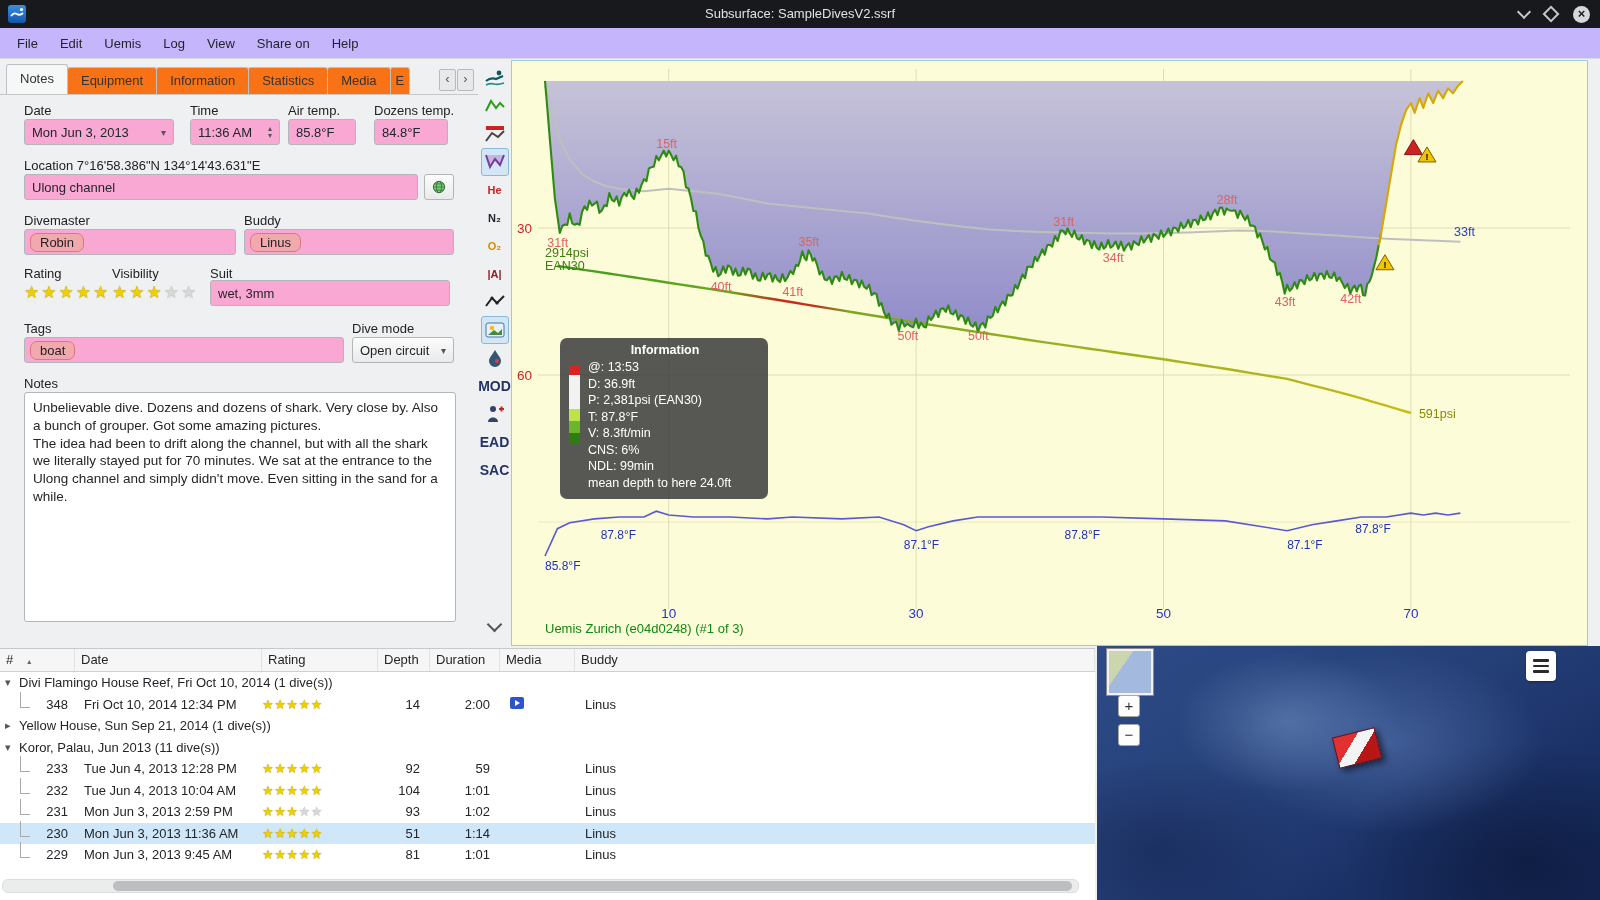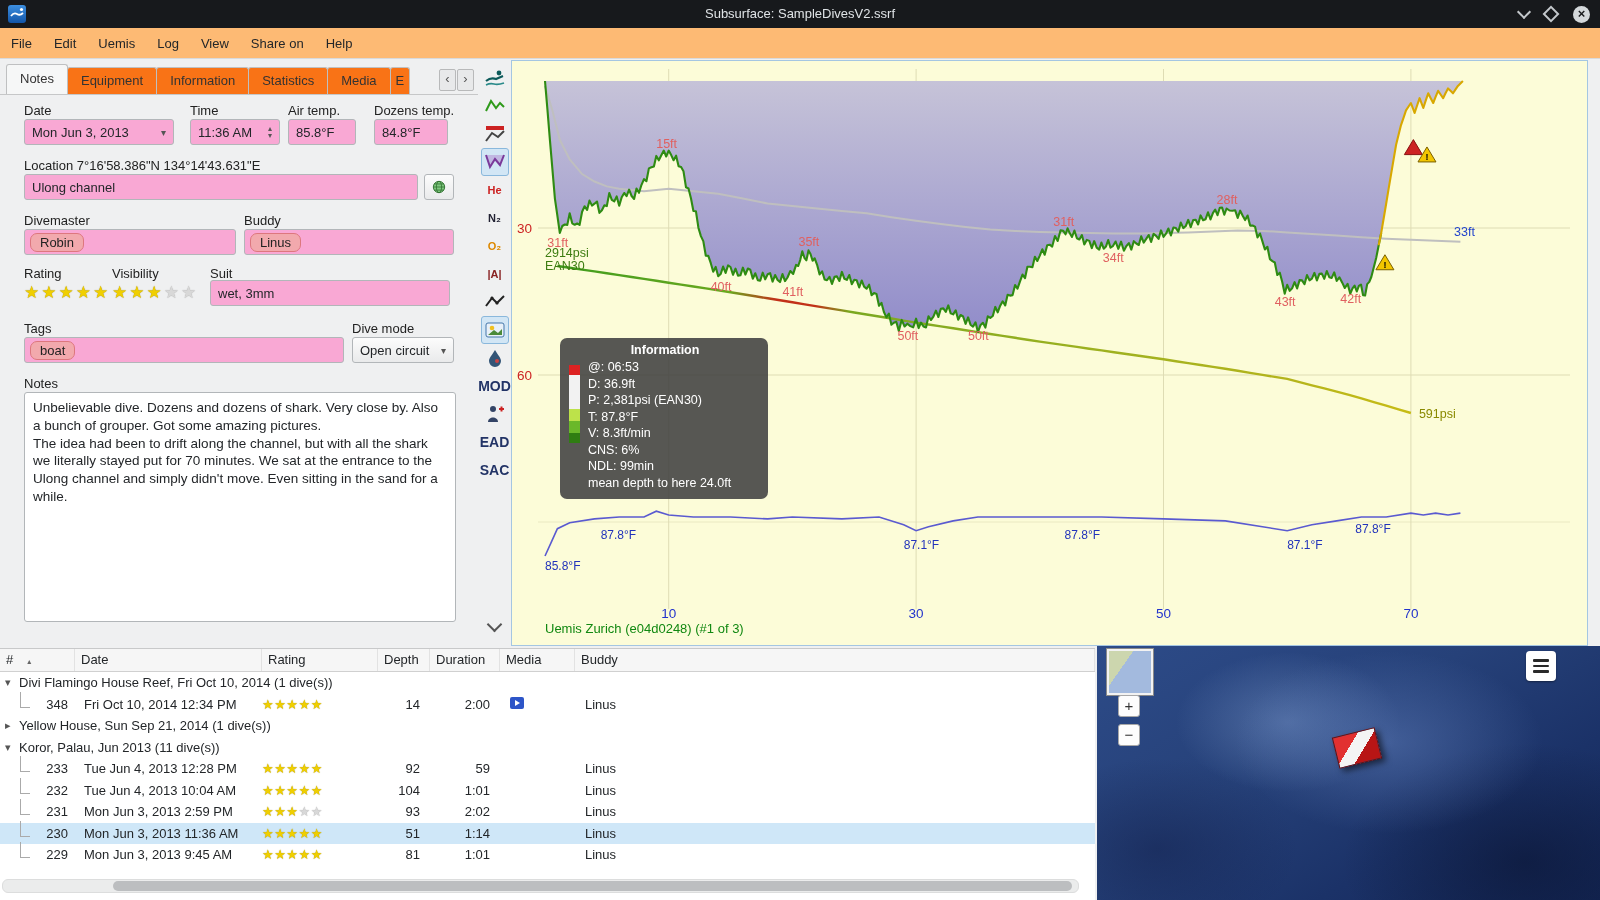--- a/index.html
+++ b/index.html
@@ -10,22 +10,22 @@
   .titlebar{position:absolute;top:0;left:0;right:0;height:28px;background:#17191c;color:#dfe3e6;}
   .titlebar .title{position:absolute;left:0;right:0;top:0;height:28px;line-height:28px;text-align:center;font-size:13px;}
   .app-icon{position:absolute;left:8px;top:5px;width:18px;height:18px;border-radius:3px;
     background:linear-gradient(#3d8fe0,#1255a8);}
   .win-controls{position:absolute;right:10px;top:0;height:28px;display:flex;align-items:center;gap:16px;}
   .chev{width:8px;height:8px;border-right:2px solid #c4c8cc;border-bottom:2px solid #c4c8cc;transform:rotate(45deg);margin-top:-4px;}
   .diam{width:8px;height:8px;border:2px solid #c4c8cc;transform:rotate(45deg);}
   .closebtn{width:17px;height:17px;border-radius:50%;background:#d4d8db;color:#17191c;text-align:center;line-height:16px;font-size:13px;font-weight:bold;}
 
   
-  .menubar{position:absolute;top:28px;left:0;right:0;height:30px;background:#fdba74;border-bottom:1px solid #d9dadb;
-    display:flex;align-items:center;}
+  .menubar{position:absolute;top:28px;left:0;right:0;height:30px;background:#c4b5fd;border-bottom:1px solid #d9dadb;
+    display:flex;align-items:center;padding-left:6px;}
   .menu-item{padding:5px 11px;border-radius:3px;}
 
   
   .left-panel{position:absolute;top:58px;left:0;width:478px;height:590px;}
   .tabbar{position:absolute;top:6px;left:6px;right:4px;height:30px;display:flex;align-items:flex-end;}
   .tab{height:26px;line-height:25px;padding:0 13px;background:#f97316;border:1px solid #bfc0c1;border-bottom:none;
     border-radius:3px 3px 0 0;margin-right:-1px;color:#333;white-space:nowrap;}
   .tab.active{background:#f6f7f7;height:29px;line-height:28px;}
   .tab.cut{max-width:18px;overflow:hidden;padding:0 5px;}
   .tab-scroll{margin-left:auto;display:flex;gap:1px;margin-bottom:3px;}
@@ -357,21 +357,21 @@
     <div class="tooltip">
       <div class="tt-title">Information</div>
       <div class="tt-strip">
         <div style="height:10px;background:#dd2222"></div>
         <div style="height:34px;background:#f2f2f2"></div>
         <div style="height:12px;background:#bde24a"></div>
         <div style="height:12px;background:#6ab82a"></div>
         <div style="height:10px;background:#2f7d12"></div>
       </div>
       <div id="tt-lines">
-          <div class="tt-line">@: 06:53</div>
+          <div class="tt-line">@: 13:53</div>
           <div class="tt-line">D: 36.9ft</div>
           <div class="tt-line">P: 2,381psi (EAN30)</div>
           <div class="tt-line">T: 87.8°F</div>
           <div class="tt-line">V: 8.3ft/min</div>
           <div class="tt-line">CNS: 6%</div>
           <div class="tt-line">NDL: 99min</div>
           <div class="tt-line">mean depth to here 24.0ft</div>
         </div>
     </div>
   </div>
@@ -430,21 +430,21 @@
           <div class="cell-num">104</div>
           <div class="cell-num">1:01</div>
           <div class="cell-media"></div>
           <div class="cell-buddy">Linus</div>
         </div>
         <div class="dl-row dive-row">
           <div class="num">231</div>
           <div class="cell-date">Mon Jun 3, 2013 2:59 PM</div>
           <div class="cell-rating"><span class="stars"><span class="on">★</span><span class="on">★</span><span class="on">★</span><span class="off">★</span><span class="off">★</span></span></div>
           <div class="cell-num">93</div>
-          <div class="cell-num">2:02</div>
+          <div class="cell-num">1:02</div>
           <div class="cell-media"></div>
           <div class="cell-buddy">Linus</div>
         </div>
         <div class="dl-row dive-row selected">
           <div class="num">230</div>
           <div class="cell-date">Mon Jun 3, 2013 11:36 AM</div>
           <div class="cell-rating"><span class="stars"><span class="on">★</span><span class="on">★</span><span class="on">★</span><span class="on">★</span><span class="on">★</span></span></div>
           <div class="cell-num">51</div>
           <div class="cell-num">1:14</div>
           <div class="cell-media"></div>

